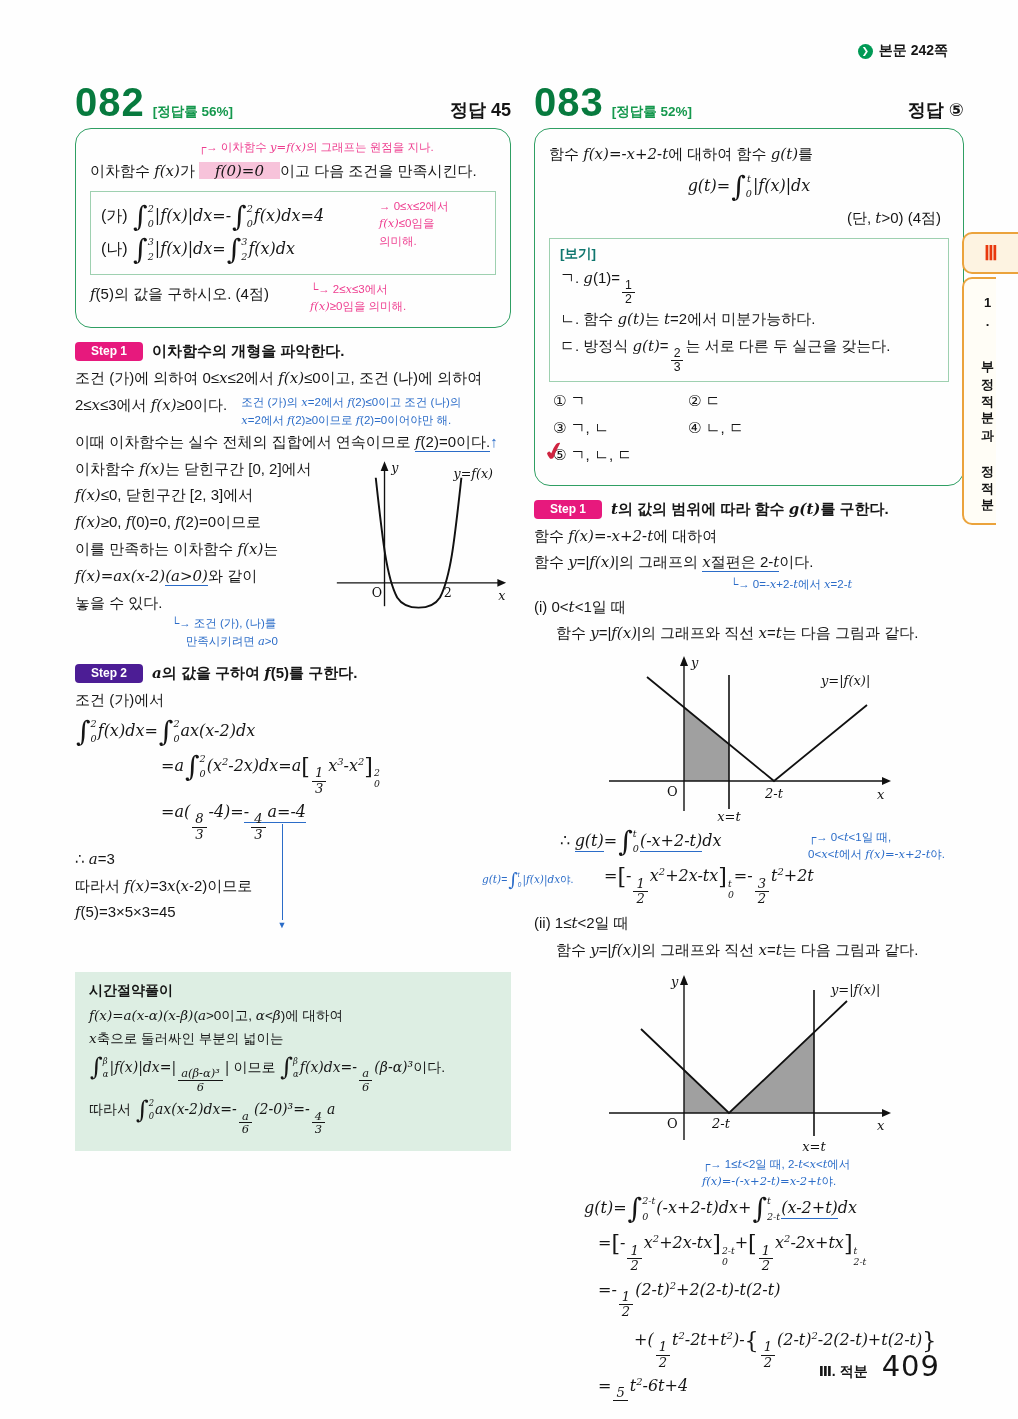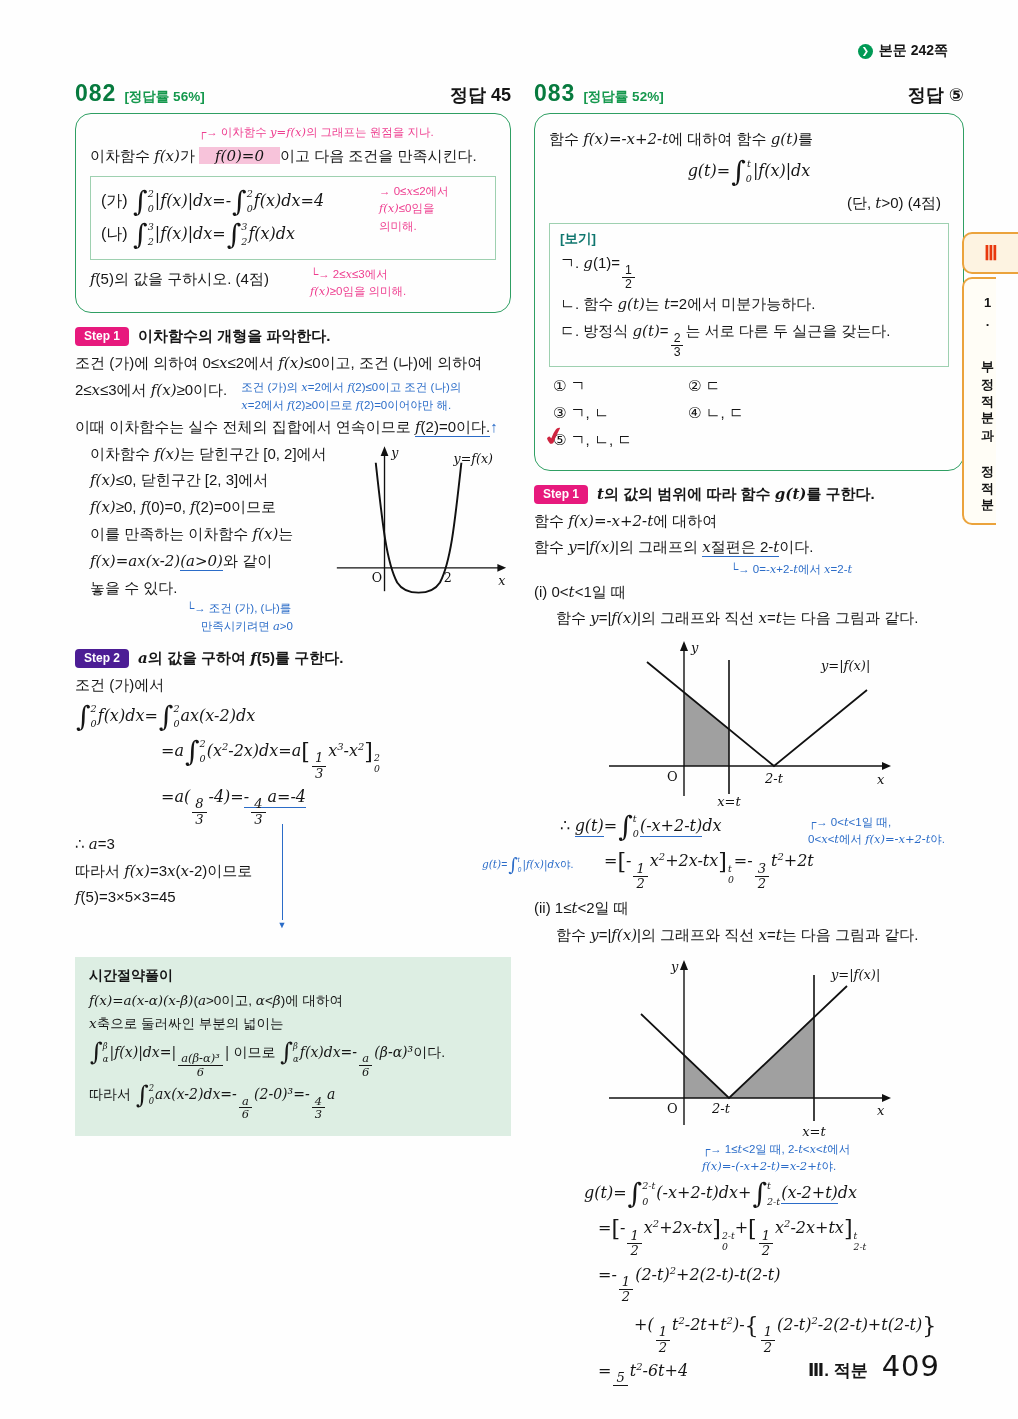--- a/index.html
+++ b/index.html
@@ -26,30 +26,30 @@
   .fd{padding:0 3px;}
   .ss{display:inline-flex;flex-direction:column;justify-content:space-between;
       vertical-align:-0.55em;font-size:.58em;line-height:1;height:2.2em;padding:1px 0 1px 1px;font-style:italic;}
   .bigb{font-size:1.38em;font-style:normal;vertical-align:-0.12em;font-family:"DejaVu Serif",serif;}
 
   
   .col{position:absolute;top:82px;}
   .col-left{left:75px;width:436px;}
   .col-right{left:534px;width:430px;}
   .qhead{display:flex;align-items:baseline;}
-  .qnum{font-size:23px;font-weight:800;color:#077a3e;letter-spacing:1px;line-height:1;}
+  .qnum{font-size:40px;font-weight:800;color:#077a3e;letter-spacing:1px;line-height:1;}
   .qrate{font-size:13.5px;font-weight:700;color:#15984d;margin-left:8px;}
   .qans{margin-left:auto;font-size:18px;font-weight:700;}
   .qbox{border:1.7px solid #2f9f63;border-radius:16px;padding:8px 14px 12px;margin-top:6px;position:relative;}
   .inbox{border:1px solid #9ed0b0;padding:6px 10px;margin:6px 0;position:relative;}
   .note-p{color:#ee3d8f;font-size:11.5px;line-height:1.5;}
   .note-b{color:#2b6cc8;font-size:11.5px;line-height:1.5;}
   .stepline{margin:14px 0 4px;display:flex;align-items:center;}
   .stepbadge{display:inline-block;color:#fff;font-weight:700;font-size:12px;
-             padding:2px 9px 3px;border-radius:4px;margin-right:9px;white-space:nowrap;}
+             padding:2px 16px 3px;border-radius:4px;margin-right:9px;white-space:nowrap;}
   .s1{background:#e7197d;} .s2{background:#4c1d95;}
   .steptitle{font-weight:700;font-size:15px;}
   .body-line{font-size:15px;line-height:1.72;}
   .row{display:flex;align-items:flex-start;}
   .saver{background:#ddeee3;padding:10px 14px 12px;margin-top:46px;}
   .saver-title{font-weight:800;font-size:14px;margin-bottom:4px;}
   .varrow{position:absolute;left:207px;top:742px;height:96px;border-left:1.6px solid #2b6cc8;}
   .varrow:after{content:"▼";position:absolute;left:-5.5px;bottom:-10px;color:#2b6cc8;font-size:9px;}
 
   
@@ -69,28 +69,28 @@
   .refdot{display:inline-block;width:15px;height:15px;border-radius:50%;background:#009a55;color:#fff;
           font-size:9px;line-height:15px;text-align:center;font-weight:700;margin-right:6px;font-style:normal;}
   .sidetab{position:absolute;right:0;top:232px;width:56px;}
   .tabnum{border:2px solid #eba33c;border-right:none;border-radius:10px 0 0 10px;background:#fdf3e1;
           color:#e8380d;font-weight:800;font-size:20px;text-align:center;padding:7px 0;
           font-family:"Liberation Serif",serif;}
   .tabbody{border:2px solid #eba33c;border-right:none;border-radius:10px 0 0 10px;background:#fffdf6;
            margin-top:3px;padding:16px 0 16px 14px;writing-mode:vertical-rl;text-orientation:upright;
            font-size:13px;font-weight:700;letter-spacing:4px;min-height:150px;}
   .footer{position:absolute;right:78px;bottom:36px;display:flex;align-items:baseline;}
-  .footer-sec{font-size:17px;font-weight:700;margin-right:14px;}
+  .footer-sec{font-size:14px;font-weight:700;margin-right:14px;}
   .footer-num{font-size:29px;letter-spacing:1px;font-family:"DejaVu Sans",sans-serif;}
 
   
   .note-top{margin:2px 0 2px 108px;}
   .cond-note-a{position:absolute;right:4px;top:6px;width:112px;}
   .askrow .note-b2{margin-left:auto;width:186px;}
-  .graphrow .textcol{flex:1;margin-left:15px;}
+  .graphrow .textcol{flex:1;}
   .ml86{margin-left:86px;}
   
   .center{text-align:center;}
   .right{text-align:right;padding-right:8px;}
   .bogi-label{color:#0f766e;font-weight:700;font-size:13.5px;margin-bottom:2px;}
   .m1row{position:relative;margin-left:26px;}
   .m1note{position:absolute;left:248px;top:2px;width:185px;}
   .m2row{position:relative;padding-left:70px;}
   .m2noteL{position:absolute;left:-52px;top:10px;width:125px;font-size:10.5px;}
   .note2row{margin:2px 0 0 168px;width:265px;}

